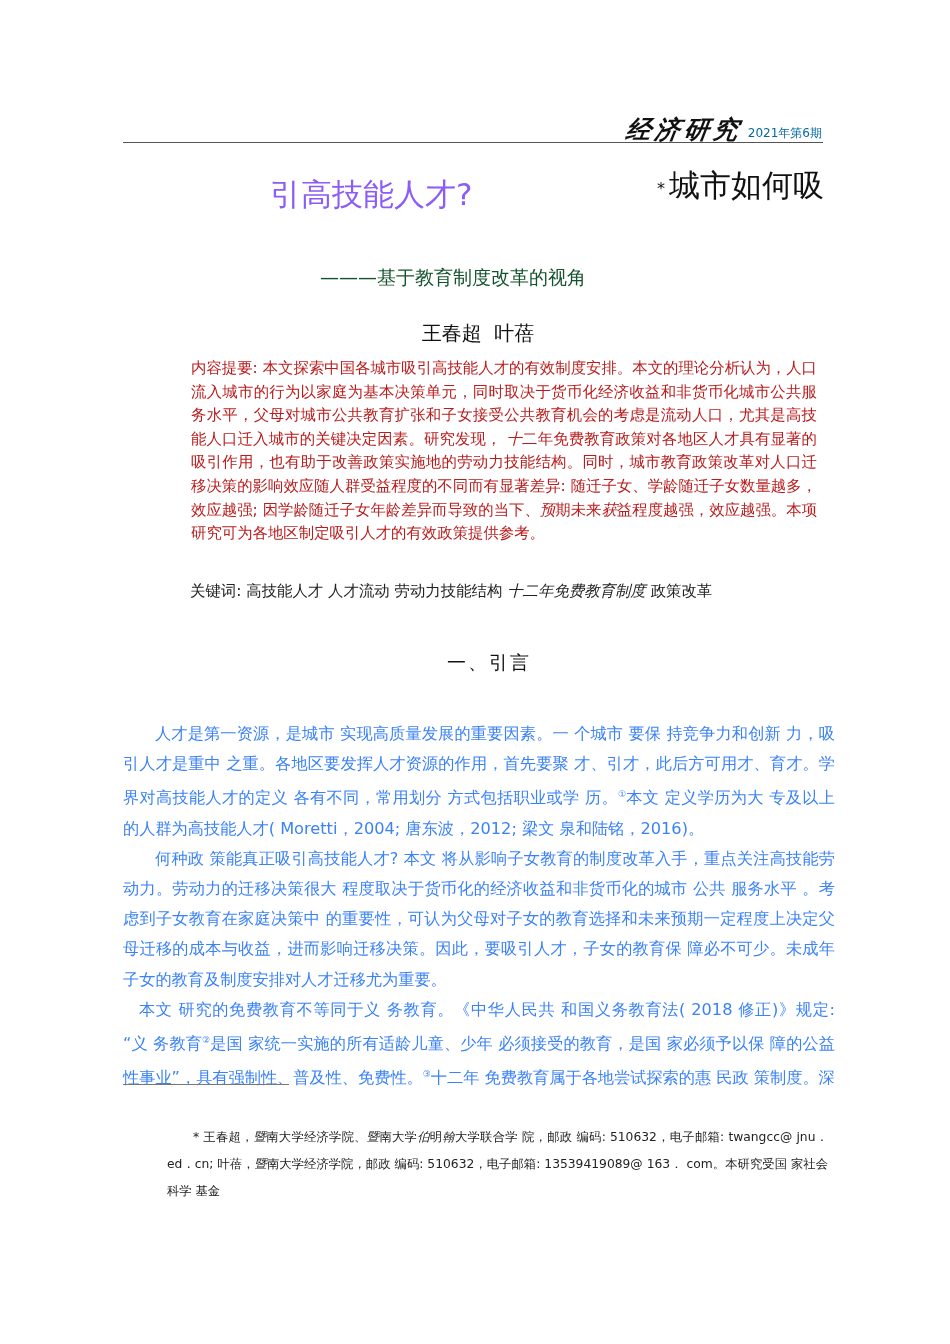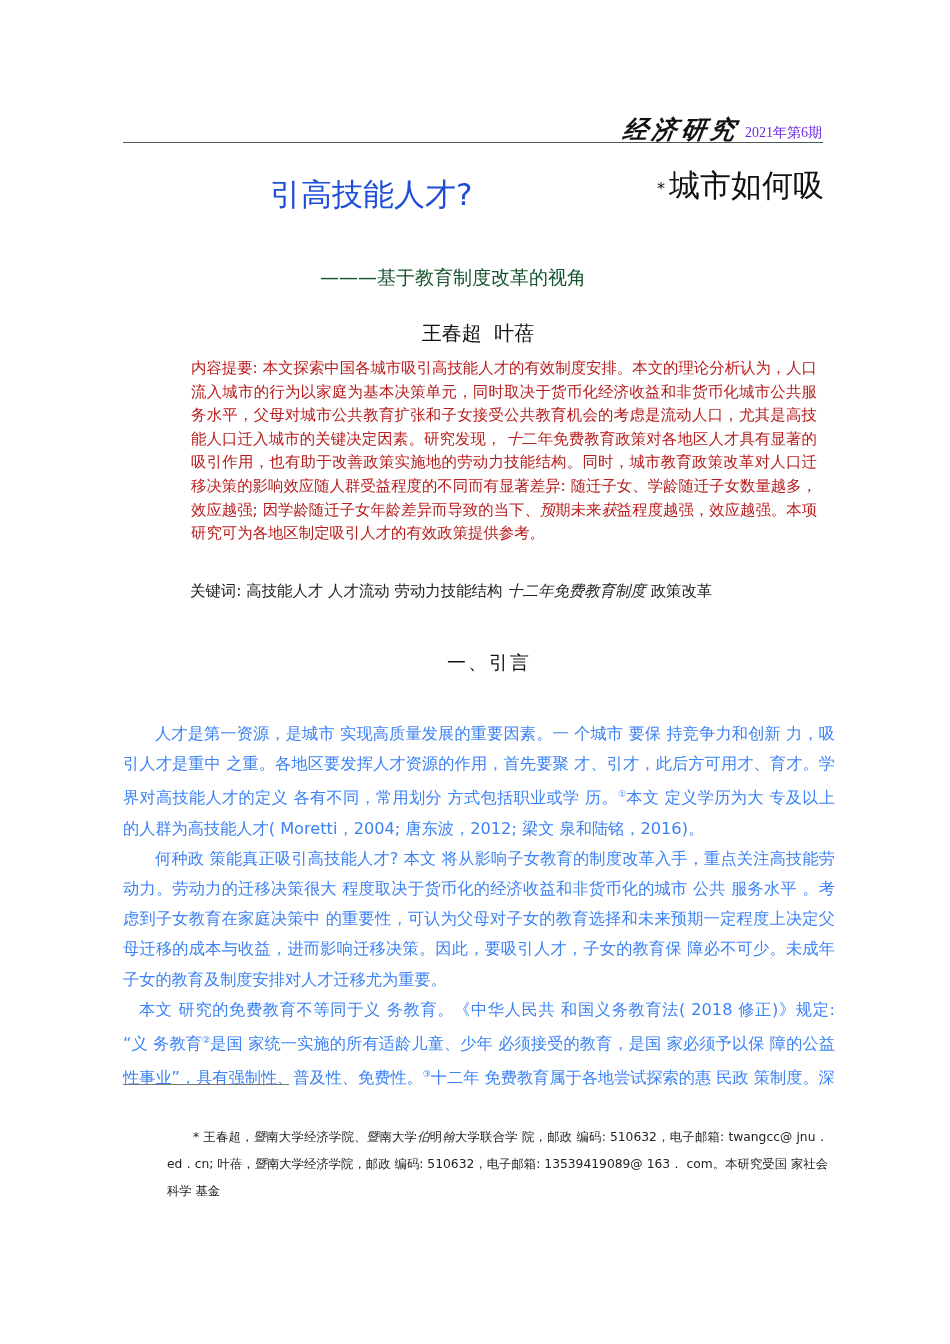--- a/index.html
+++ b/index.html
@@ -12,35 +12,35 @@
   
   .running-header {
     position: absolute; right: 128px; top: 116px;
     display: flex; align-items: flex-end; gap: 6px; white-space: nowrap;
   }
   .journal-logo {
     font-family: "DejaVu Serif", "Liberation Serif", serif;
     font-size: 25px; font-weight: bold; font-style: italic; letter-spacing: 4px;
     color: #111; line-height: 28px; transform: skewX(-8deg);
   }
-  .issue-label { font-size: 14px; line-height: 22px; color: #6d28d9; font-family: Liberation Serif, serif; }
+  .issue-label { font-size: 12px; line-height: 22px; color: #0369a1; }
   .header-rule {
     position: absolute; left: 123px; top: 142px; width: 700px; height: 0;
     border-top: 1.5px solid #555;
   }
 
   
   .title-line1 {
     position: absolute; right: 126px; top: 163px;
     font-size: 31px; line-height: 44px; color: #111; white-space: nowrap;
   }
   .title-line1 .star { font-size: 16px; vertical-align: 2px; margin-right: 4px; }
   .title-line2 {
     position: absolute; left: 270px; top: 173px + 0px;
-    font-size: 31px; line-height: 44px; color: #1d4ed8; white-space: nowrap;
+    font-size: 31px; line-height: 44px; color: #8b5cf6; white-space: nowrap;
   }
   .title-line2 { top: 173px; }
   .title-line2 { top: 172px; }
   .subtitle {
     position: absolute; left: 320px; top: 262px;
     font-size: 19px; line-height: 30px; color: #14532d; white-space: nowrap;
   }
   .authors {
     position: absolute; left: 0; width: 950px; top: 318px; text-align: center;
     font-size: 20px; line-height: 30px; color: #111; padding-left: 0px;

